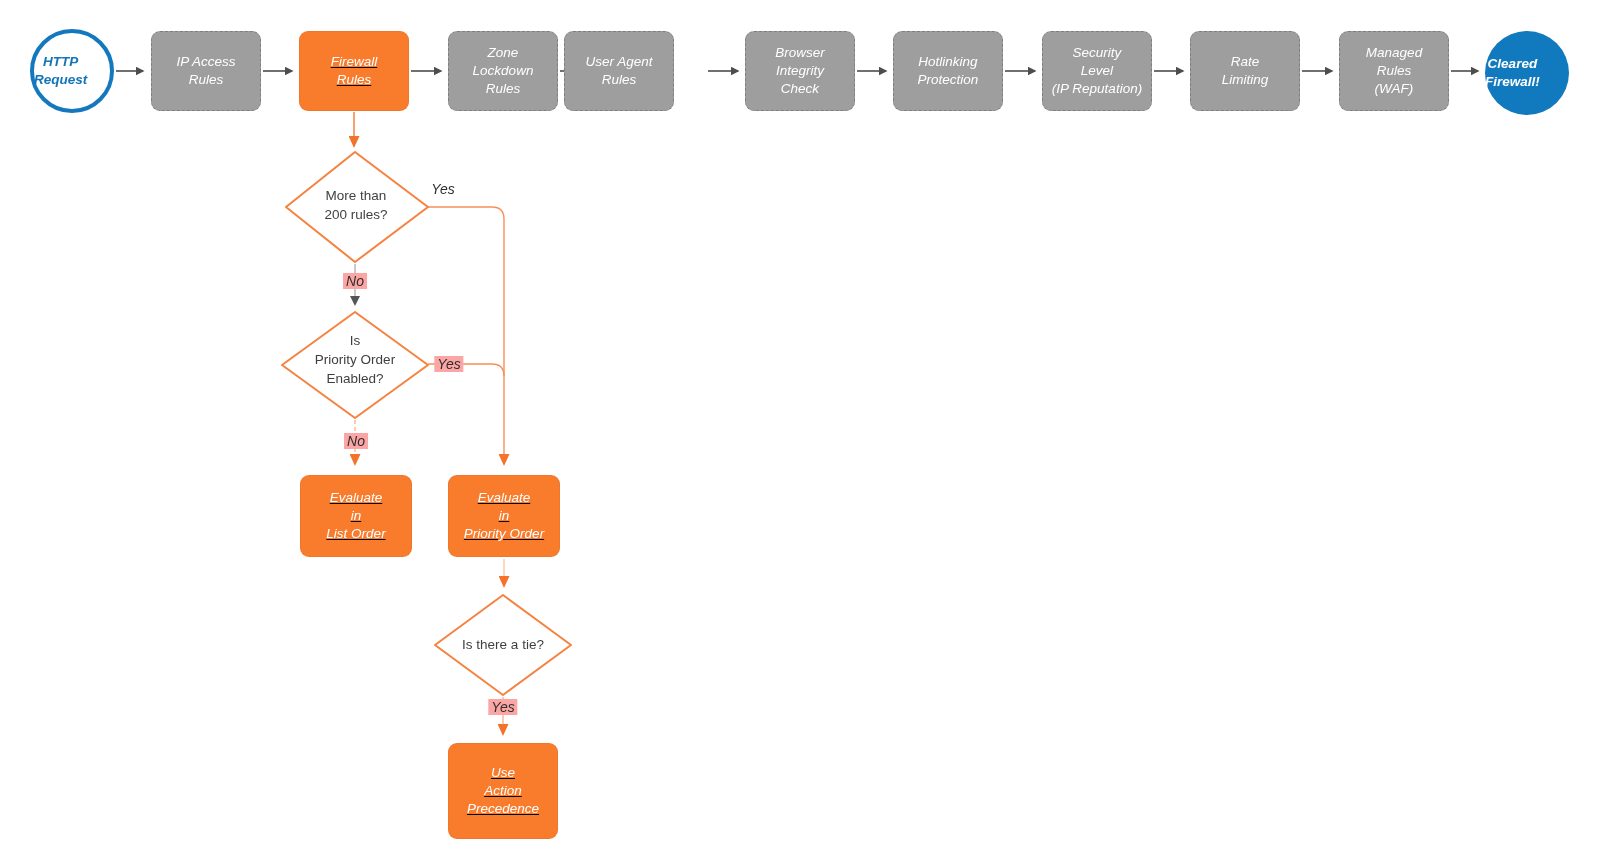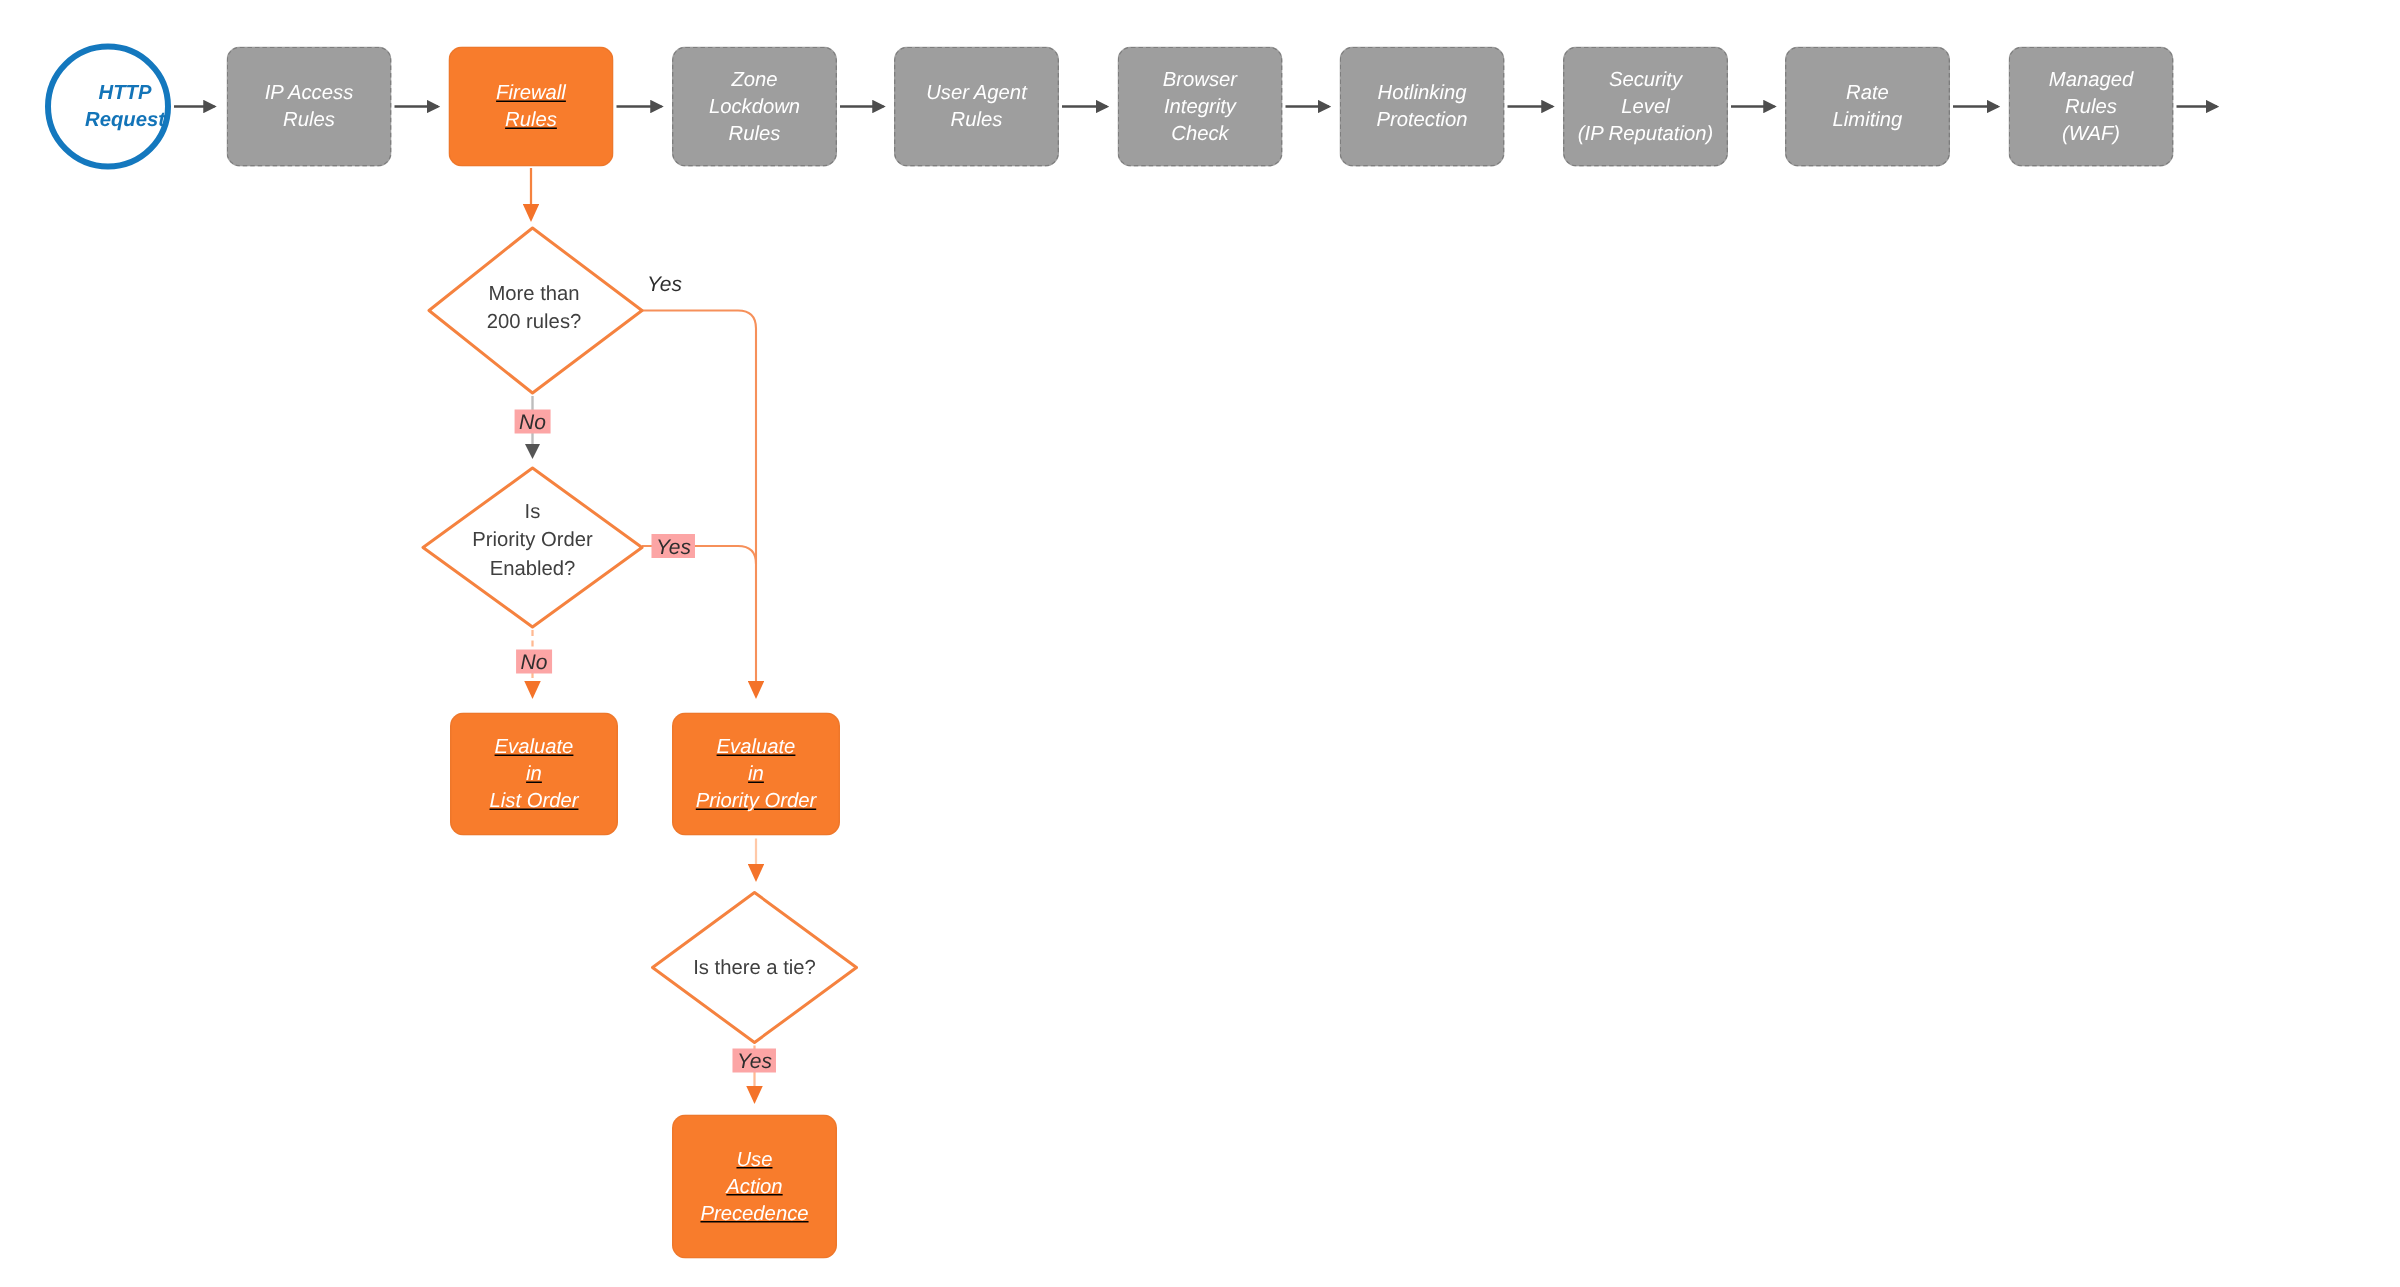--- a/index.html
+++ b/index.html
@@ -57,21 +57,21 @@
     color: #ffffff;
     white-space: pre-line;
   }
   .terminal {
     position: absolute;
     width: 84px;
     height: 84px;
     border-radius: 50%;
     display: flex;
     align-items: center;
-    justify-content: flex-end;
+    justify-content: flex-start;
     text-align: center;
     z-index: 2;
     box-sizing: border-box;
   }
   .terminal.start {
     left: 30px; top: 29px;
     background: #ffffff;
     border: 4px solid #1478be;
   }
   .terminal.end {
@@ -171,21 +171,21 @@
   </div>
   <div class="stage orange" style="left:299px">
     <span class="node-label">Firewall
 Rules</span>
   </div>
   <div class="stage gray" style="left:448px">
     <span class="node-label">Zone
 Lockdown
 Rules</span>
   </div>
-  <div class="stage gray" style="left:596px">
+  <div class="stage gray" style="left:564px">
     <span class="node-label">User Agent
 Rules</span>
   </div>
   <div class="stage gray" style="left:745px">
     <span class="node-label">Browser
 Integrity
 Check</span>
   </div>
   <div class="stage gray" style="left:893px">
     <span class="node-label">Hotlinking
@@ -199,20 +199,24 @@
   <div class="stage gray" style="left:1190px">
     <span class="node-label">Rate
 Limiting</span>
   </div>
   <div class="stage gray" style="left:1339px">
     <span class="node-label">Managed
 Rules
 (WAF)</span>
   </div>
 
+  <div class="terminal end">
+    <span class="circle-label">Cleared
+Firewall!</span>
+  </div>
 
   <div class="diamond-label" style="left:356px; top:205px;">More than
 200 rules?</div>
   <div class="diamond-label" style="left:355px; top:360px;">Is
 Priority Order
 Enabled?</div>
   <div class="diamond-label" style="left:503px; top:645px;">Is there a tie?</div>
 
   <div class="edge-label" style="left:443px; top:189px;">Yes</div>
   <div class="edge-label on-line" style="left:355px; top:281px;">No</div>

